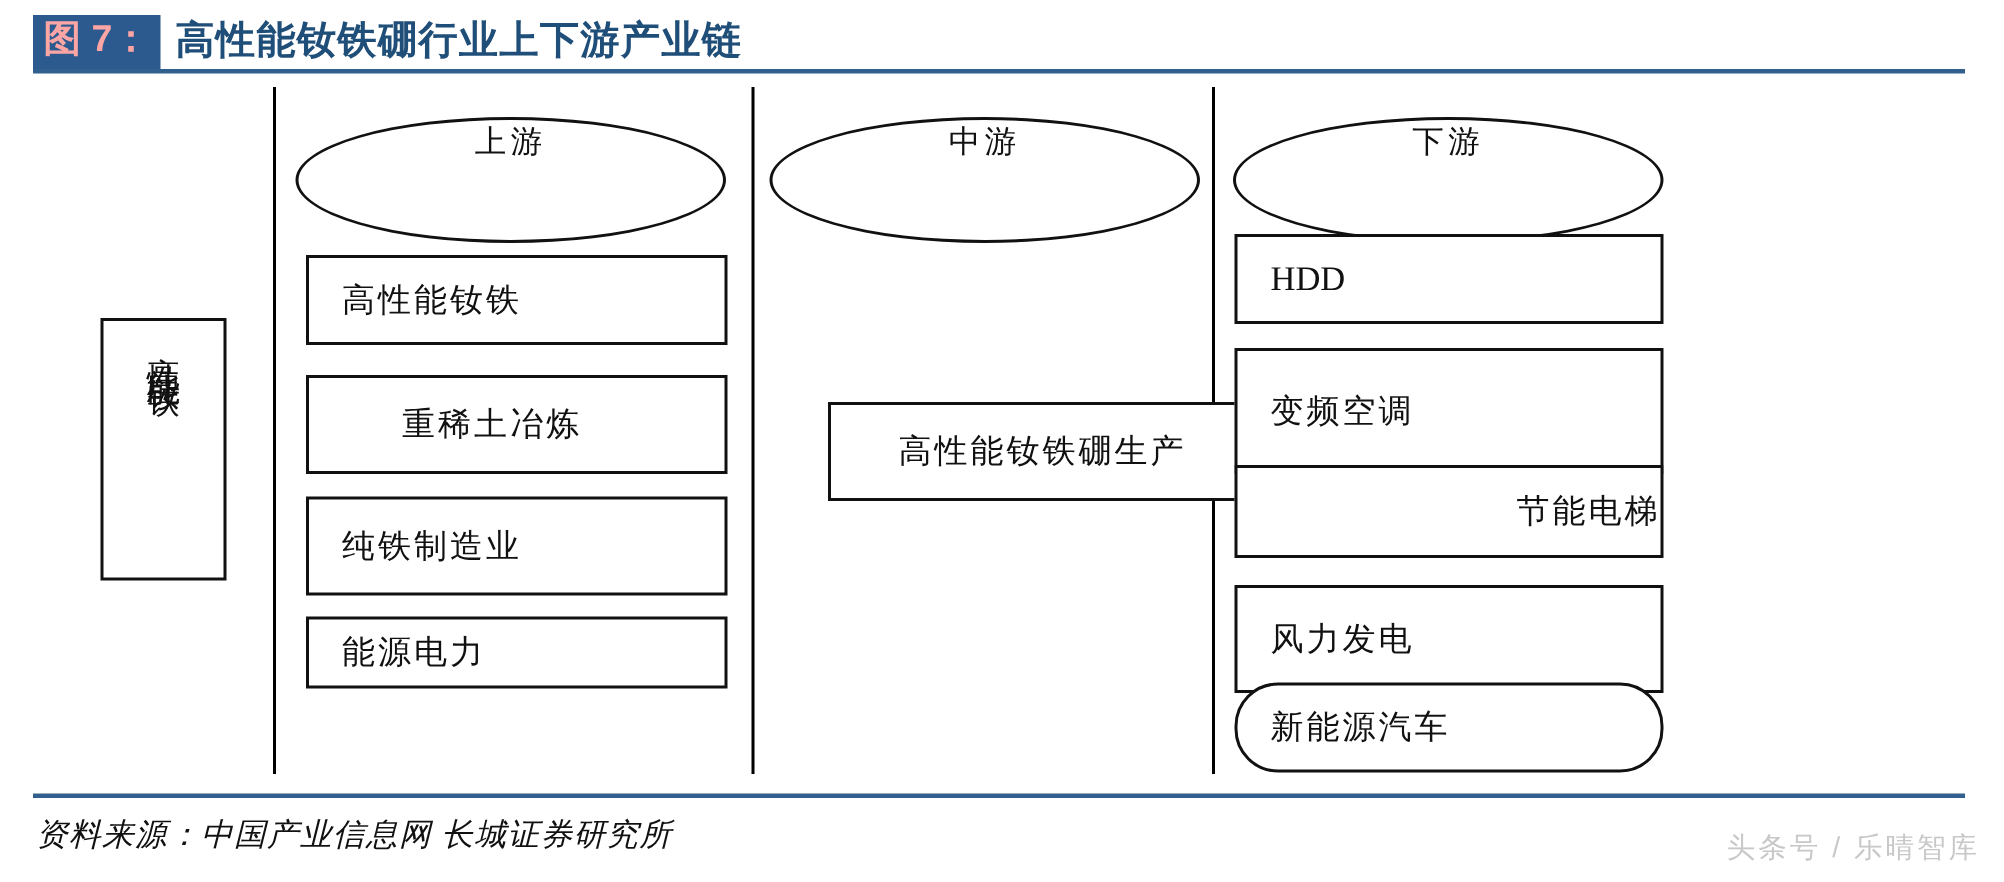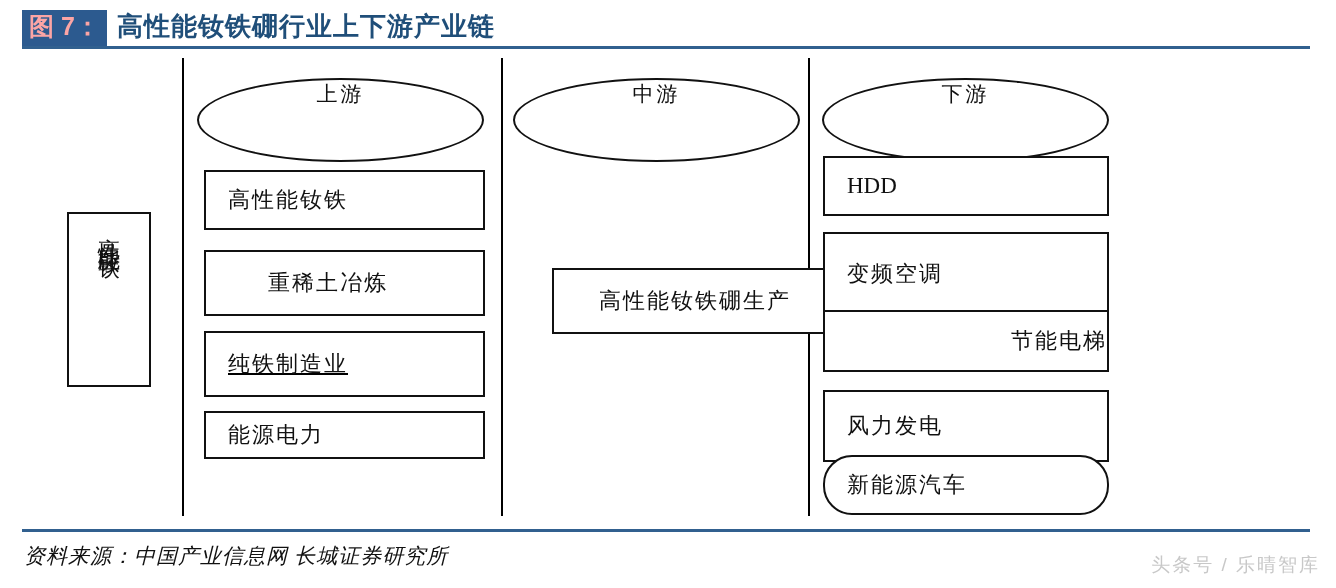--- a/index.html
+++ b/index.html
@@ -199,21 +199,21 @@
   <div class="stage-ellipse" style="left:197px; top:78px; width:287px; height:84px;">
     <span class="stage-label">上游</span>
   </div>
 
   <div class="node-box" style="left:204px; top:170px; width:281px; height:60px;">
     <span class="node-label">高性能钕铁</span>
   </div>
   <div class="node-box" style="left:204px; top:250px; width:281px; height:66px;padding-left:40px;">
     <span class="node-label">重稀土冶炼</span>
   </div>
-  <div class="node-box" style="left:204px; top:331px; width:281px; height:66px;text-decoration:underline;">
+  <div class="node-box" style="left:204px; top:331px; width:281px; height:66px;">
     <span class="node-label">纯铁制造业</span>
   </div>
   <div class="node-box" style="left:204px; top:411px; width:281px; height:48px;text-align:center;">
     <span class="node-label">能源电力</span>
   </div>
 
   <div class="stage-ellipse" style="left:513px; top:78px; width:287px; height:84px;">
     <span class="stage-label">中游</span>
   </div>
 

